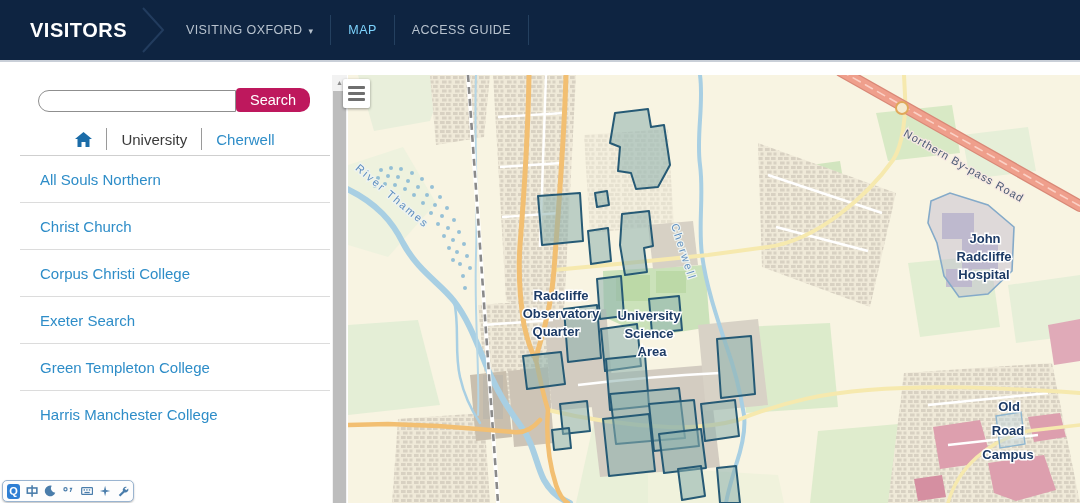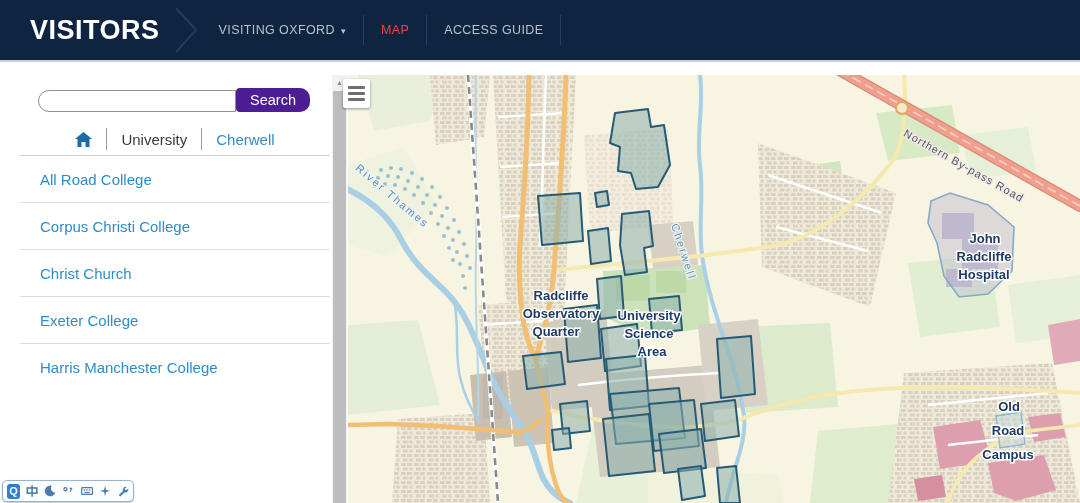--- a/index.html
+++ b/index.html
@@ -3,34 +3,34 @@
 <meta charset="utf-8">
 <style>
   * { margin:0; padding:0; box-sizing:border-box; }
   html,body { width:1080px; height:503px; overflow:hidden; background:#fff;
     font-family:"Liberation Sans", sans-serif; }
   .stage { position:relative; width:1080px; height:503px; overflow:hidden; }
 
   
   .navbar { position:absolute; left:0; top:0; width:1080px; height:62px;
     background:#0e2441; border-bottom:2px solid #c9cfd8; display:flex; align-items:center; }
-  .brand { color:#fff; font-size:27px; font-weight:bold; letter-spacing:.5px; margin-left:30px; }
+  .brand { color:#fff; font-size:20px; font-weight:bold; letter-spacing:.5px; margin-left:30px; }
   .nav-chevron { margin-left:14px; height:56px; width:26px; }
   .nav-links { display:flex; align-items:center; height:100%; margin-left:2px;justify-content:flex-end; }
   .nav-item { font-size:12.5px; letter-spacing:.4px; color:#b7c2ce; padding:0 17px; cursor:pointer; white-space:nowrap; }
-  .nav-item.active { color:#ef4444; }
+  .nav-item.active { color:#7dd3fc; }
   .nav-caret { font-size:9px; margin-left:6px; color:#b7c2ce; }
   .nav-div { width:1px; height:30px; background:#24405f; }
 
   
   .sidebar { position:absolute; left:20px; top:88px; width:310px; height:415px; background:#fff; }
   .search-row { display:flex; margin-left:18px; width:272px; height:24px; }
   .search-input { flex:1; height:22px; margin-top:2px; border:1px solid #8f8f8f;
     border-radius:12px 0 0 12px; padding:0 10px; font-size:13px; outline:none; color:#333; }
-  .search-btn { width:86px; height:24px; background:#4c1d95; color:#fff; border:none;
+  .search-btn { width:86px; height:24px; background:#be185d; color:#fff; border:none;
     border-radius:4px 10px 10px 4px; font-size:14.5px; cursor:pointer; font-family:inherit; }
   .tabs-row { display:flex; align-items:center; justify-content:center; margin-top:17px;
     height:27px; border-bottom:1px solid #cfcfcf; padding-bottom:6px; }
   .tab-home { display:flex; align-items:center; padding:0 14px; cursor:pointer; }
   .tab { font-size:15px; padding:0 14px; cursor:pointer; color:#2e8dc8; }
   .tab.active { color:#3a3a3a; }
   .tab-div { width:1px; height:22px; background:#9a9a9a; }
   .college-list { }
   .college-row { height:47px; display:flex; align-items:center; padding-left:20px;
     border-bottom:1px solid #dcdcdc; color:#2e8dc8; font-size:15px; cursor:pointer; }
@@ -96,24 +96,25 @@
         <svg width="17" height="15" viewBox="0 0 17 15">
           <path d="M8.5,0 L17,7 L14.5,7 L14.5,15 L10.5,15 L10.5,10 L6.5,10 L6.5,15 L2.5,15 L2.5,7 L0,7 Z" fill="#1b6ca8"></path>
         </svg>
       </div>
       <div class="tab-div"></div>
       <div class="tab active">University</div>
       <div class="tab-div"></div>
       <div class="tab">Cherwell</div>
     </div>
     <div class="college-list">
-      <div class="college-row">All Road College</div>
+      <div class="college-row">All Souls Northern</div>
+      <div class="college-row">Christ Church</div>
       <div class="college-row">Corpus Christi College</div>
-      <div class="college-row">Christ Church</div>
-      <div class="college-row">Exeter College</div>
+      <div class="college-row">Exeter Search</div>
+      <div class="college-row">Green Templeton College</div>
       <div class="college-row">Harris Manchester College</div>
     </div>
   </div>
 
   <div class="scrollbar">
     <div class="sb-up">▲</div>
     <div class="sb-thumb"></div>
   </div>
 
   <div class="hamburger">

